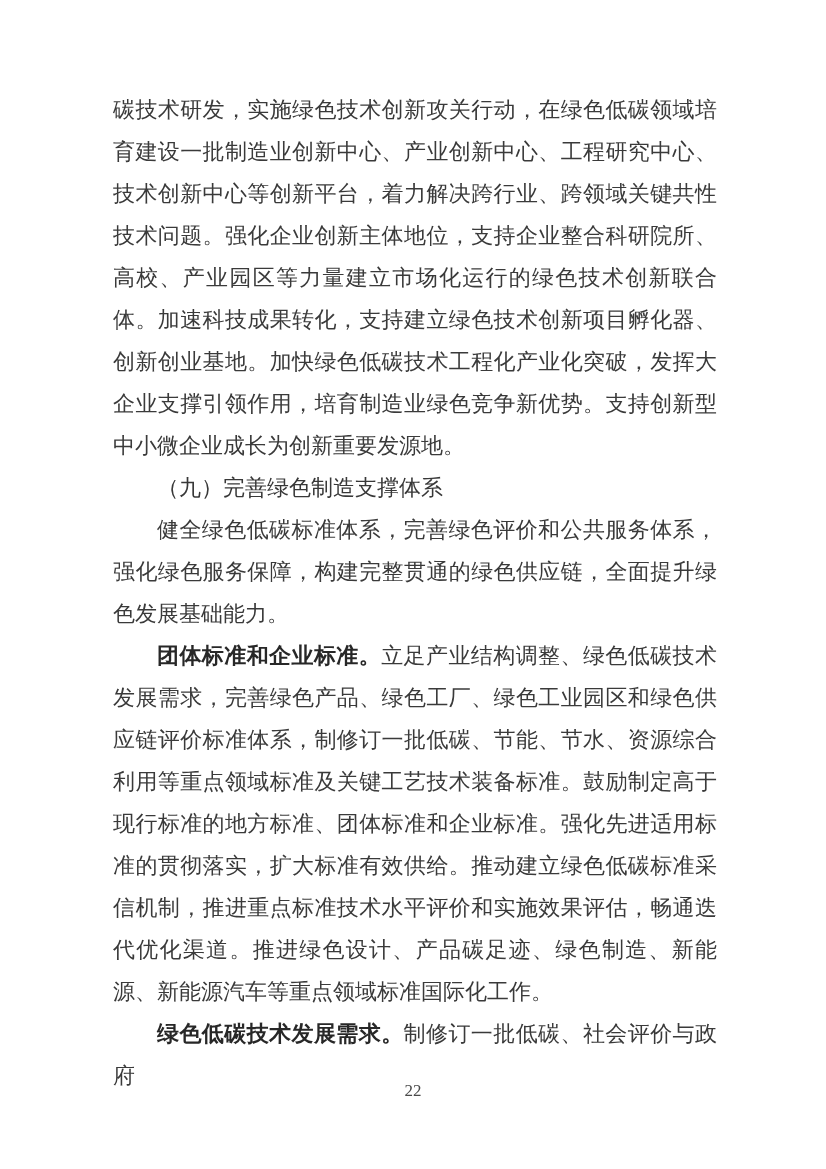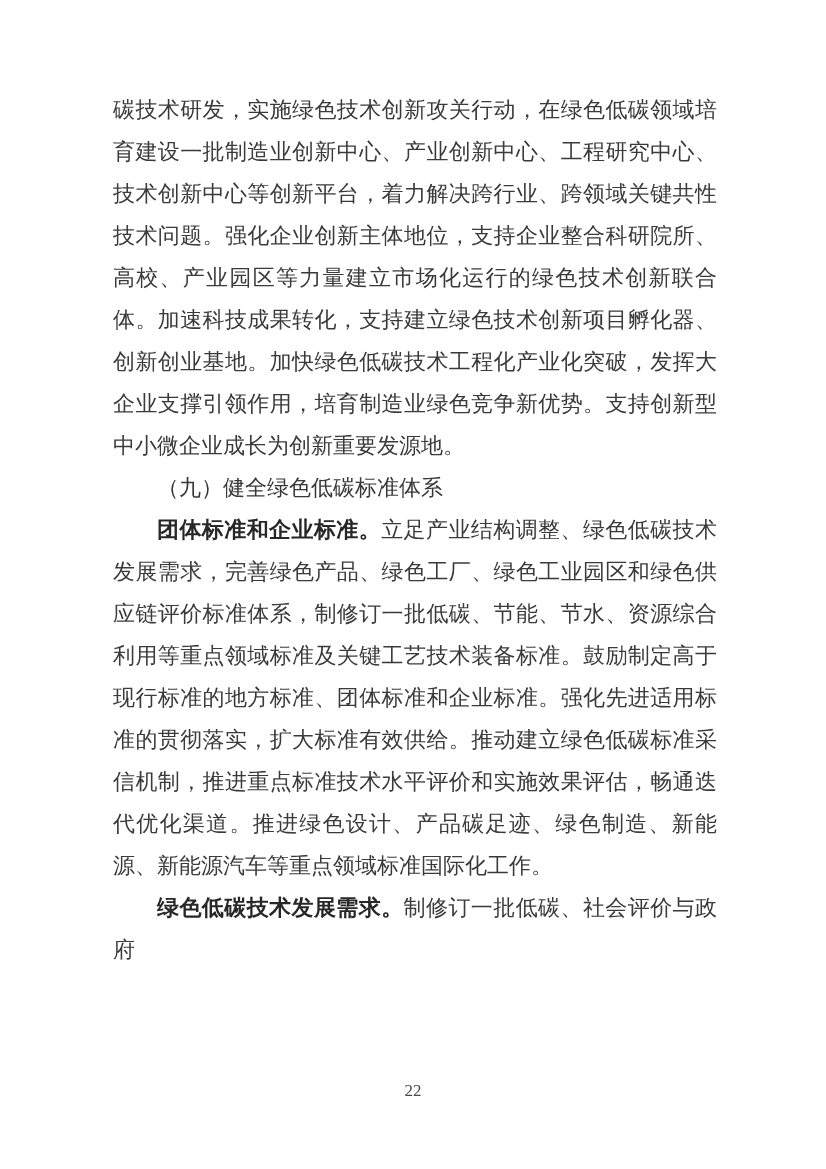--- a/index.html
+++ b/index.html
@@ -52,22 +52,23 @@
 </style>
 </head>
 <body>
 
 <div class="page">
 
   <div class="content">
 
     <p class="no-indent">碳技术研发，实施绿色技术创新攻关行动，在绿色低碳领域培育建设一批制造业创新中心、产业创新中心、工程研究中心、技术创新中心等创新平台，着力解决跨行业、跨领域关键共性技术问题。强化企业创新主体地位，支持企业整合科研院所、高校、产业园区等力量建立市场化运行的绿色技术创新联合体。加速科技成果转化，支持建立绿色技术创新项目孵化器、创新创业基地。加快绿色低碳技术工程化产业化突破，发挥大企业支撑引领作用，培育制造业绿色竞争新优势。支持创新型中小微企业成长为创新重要发源地。</p>
 
-    <p class="section-heading">（九）健全绿色低碳标准体系</p>
+    <p class="section-heading">（九）完善绿色制造支撑体系</p>
 
+    <p>健全绿色低碳标准体系，完善绿色评价和公共服务体系，强化绿色服务保障，构建完整贯通的绿色供应链，全面提升绿色发展基础能力。</p>
 
     <p><span class="lead-bold">团体标准和企业标准。</span><span>立足产业结构调整、绿色低碳技术发展需求，完善绿色产品、绿色工厂、绿色工业园区和绿色供应链评价标准体系，制修订一批低碳、节能、节水、资源综合利用等重点领域标准及关键工艺技术装备标准。鼓励制定高于现行标准的地方标准、团体标准和企业标准。强化先进适用标准的贯彻落实，扩大标准有效供给。推动建立绿色低碳标准采信机制，推进重点标准技术水平评价和实施效果评估，畅通迭代优化渠道。推进绿色设计、产品碳足迹、绿色制造、新能源、新能源汽车等重点领域标准国际化工作。</span></p>
 
     <p><span class="lead-bold">绿色低碳技术发展需求。</span><span>制修订一批低碳、社会评价与政府</span></p>
 
   </div>
 
   <div class="page-number">22</div>
 
 </div>

